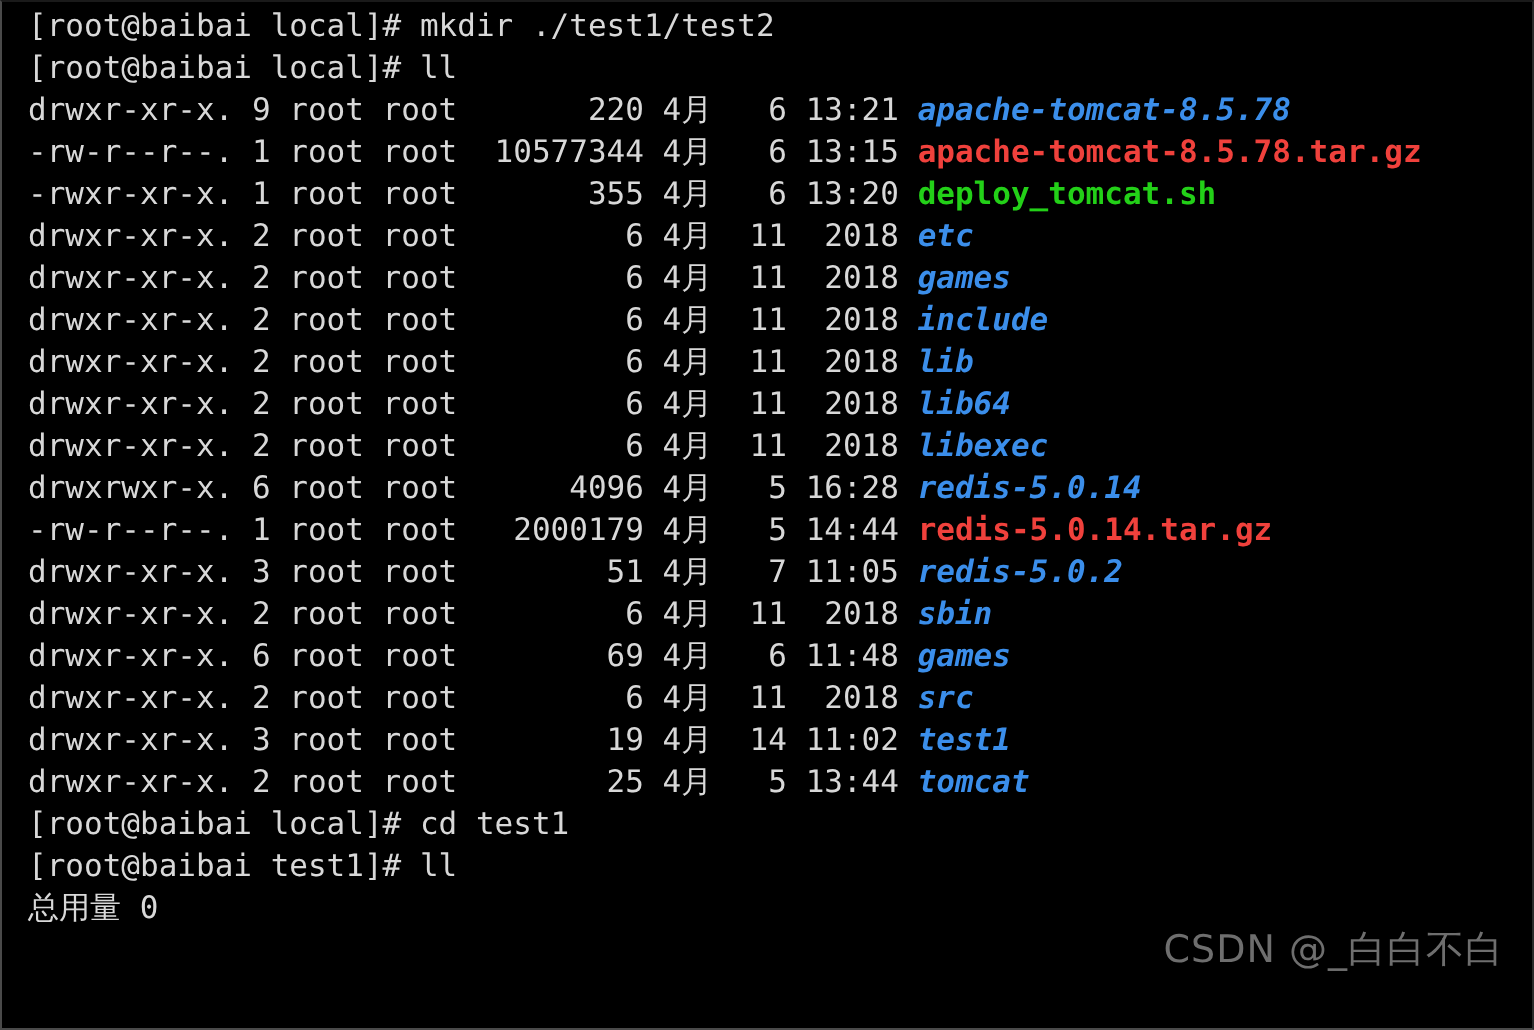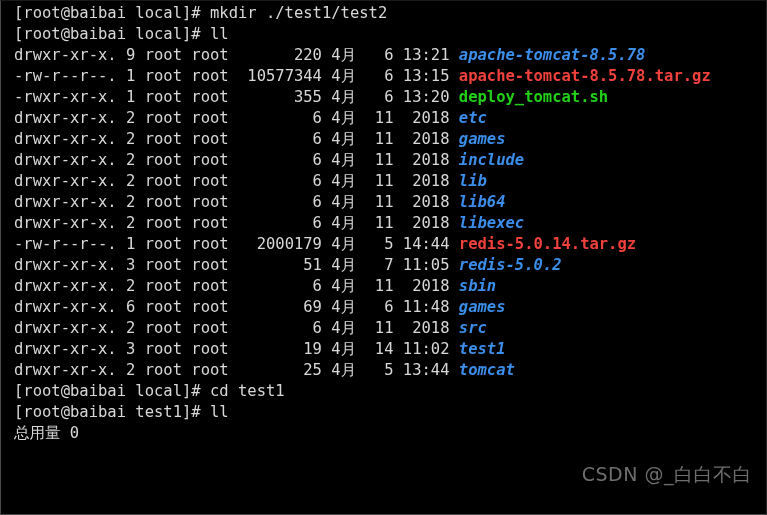--- a/index.html
+++ b/index.html
@@ -65,20 +65,21 @@
       <div class="line"><span class="seg c-default">[root@baibai local]# </span><span class="seg c-default">ll</span></div>
       <div class="line"><span class="seg c-default">drwxr-xr-x. 9 root root </span><span class="seg c-default">      220 </span><span class="seg c-default">4月</span><span class="seg c-default">   6 </span><span class="seg c-default">13:21 </span><span class="seg c-dir">apache-tomcat-8.5.78</span></div>
       <div class="line"><span class="seg c-default">-rw-r--r--. 1 root root </span><span class="seg c-default"> 10577344 </span><span class="seg c-default">4月</span><span class="seg c-default">   6 </span><span class="seg c-default">13:15 </span><span class="seg c-arch">apache-tomcat-8.5.78.tar.gz</span></div>
       <div class="line"><span class="seg c-default">-rwxr-xr-x. 1 root root </span><span class="seg c-default">      355 </span><span class="seg c-default">4月</span><span class="seg c-default">   6 </span><span class="seg c-default">13:20 </span><span class="seg c-exec">deploy_tomcat.sh</span></div>
       <div class="line"><span class="seg c-default">drwxr-xr-x. 2 root root </span><span class="seg c-default">        6 </span><span class="seg c-default">4月</span><span class="seg c-default">  11 </span><span class="seg c-default"> 2018 </span><span class="seg c-dir">etc</span></div>
       <div class="line"><span class="seg c-default">drwxr-xr-x. 2 root root </span><span class="seg c-default">        6 </span><span class="seg c-default">4月</span><span class="seg c-default">  11 </span><span class="seg c-default"> 2018 </span><span class="seg c-dir">games</span></div>
       <div class="line"><span class="seg c-default">drwxr-xr-x. 2 root root </span><span class="seg c-default">        6 </span><span class="seg c-default">4月</span><span class="seg c-default">  11 </span><span class="seg c-default"> 2018 </span><span class="seg c-dir">include</span></div>
       <div class="line"><span class="seg c-default">drwxr-xr-x. 2 root root </span><span class="seg c-default">        6 </span><span class="seg c-default">4月</span><span class="seg c-default">  11 </span><span class="seg c-default"> 2018 </span><span class="seg c-dir">lib</span></div>
       <div class="line"><span class="seg c-default">drwxr-xr-x. 2 root root </span><span class="seg c-default">        6 </span><span class="seg c-default">4月</span><span class="seg c-default">  11 </span><span class="seg c-default"> 2018 </span><span class="seg c-dir">lib64</span></div>
       <div class="line"><span class="seg c-default">drwxr-xr-x. 2 root root </span><span class="seg c-default">        6 </span><span class="seg c-default">4月</span><span class="seg c-default">  11 </span><span class="seg c-default"> 2018 </span><span class="seg c-dir">libexec</span></div>
+      <div class="line"><span class="seg c-default">drwxrwxr-x. 6 root root </span><span class="seg c-default">     4096 </span><span class="seg c-default">4月</span><span class="seg c-default">   5 </span><span class="seg c-default">16:28 </span><span class="seg c-dir">redis-5.0.14</span></div>
       <div class="line"><span class="seg c-default">-rw-r--r--. 1 root root </span><span class="seg c-default">  2000179 </span><span class="seg c-default">4月</span><span class="seg c-default">   5 </span><span class="seg c-default">14:44 </span><span class="seg c-arch">redis-5.0.14.tar.gz</span></div>
       <div class="line"><span class="seg c-default">drwxr-xr-x. 3 root root </span><span class="seg c-default">       51 </span><span class="seg c-default">4月</span><span class="seg c-default">   7 </span><span class="seg c-default">11:05 </span><span class="seg c-dir">redis-5.0.2</span></div>
       <div class="line"><span class="seg c-default">drwxr-xr-x. 2 root root </span><span class="seg c-default">        6 </span><span class="seg c-default">4月</span><span class="seg c-default">  11 </span><span class="seg c-default"> 2018 </span><span class="seg c-dir">sbin</span></div>
       <div class="line"><span class="seg c-default">drwxr-xr-x. 6 root root </span><span class="seg c-default">       69 </span><span class="seg c-default">4月</span><span class="seg c-default">   6 </span><span class="seg c-default">11:48 </span><span class="seg c-dir">games</span></div>
       <div class="line"><span class="seg c-default">drwxr-xr-x. 2 root root </span><span class="seg c-default">        6 </span><span class="seg c-default">4月</span><span class="seg c-default">  11 </span><span class="seg c-default"> 2018 </span><span class="seg c-dir">src</span></div>
       <div class="line"><span class="seg c-default">drwxr-xr-x. 3 root root </span><span class="seg c-default">       19 </span><span class="seg c-default">4月</span><span class="seg c-default">  14 </span><span class="seg c-default">11:02 </span><span class="seg c-dir">test1</span></div>
       <div class="line"><span class="seg c-default">drwxr-xr-x. 2 root root </span><span class="seg c-default">       25 </span><span class="seg c-default">4月</span><span class="seg c-default">   5 </span><span class="seg c-default">13:44 </span><span class="seg c-dir">tomcat</span></div>
       <div class="line"><span class="seg c-default">[root@baibai local]# </span><span class="seg c-default">cd test1</span></div>
       <div class="line"><span class="seg c-default">[root@baibai test1]# </span><span class="seg c-default">ll</span></div>
       <div class="line"><span class="seg c-default">总用量 0</span></div>

